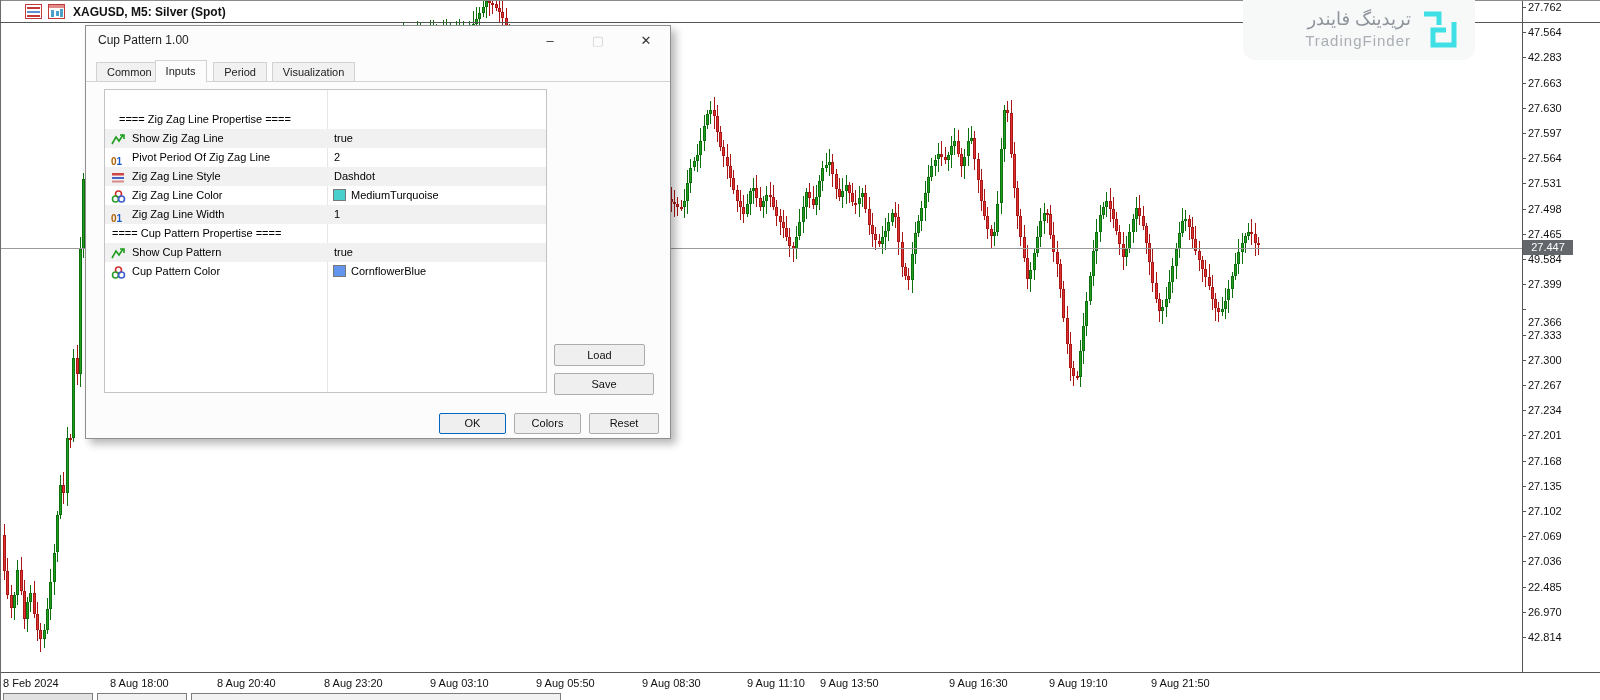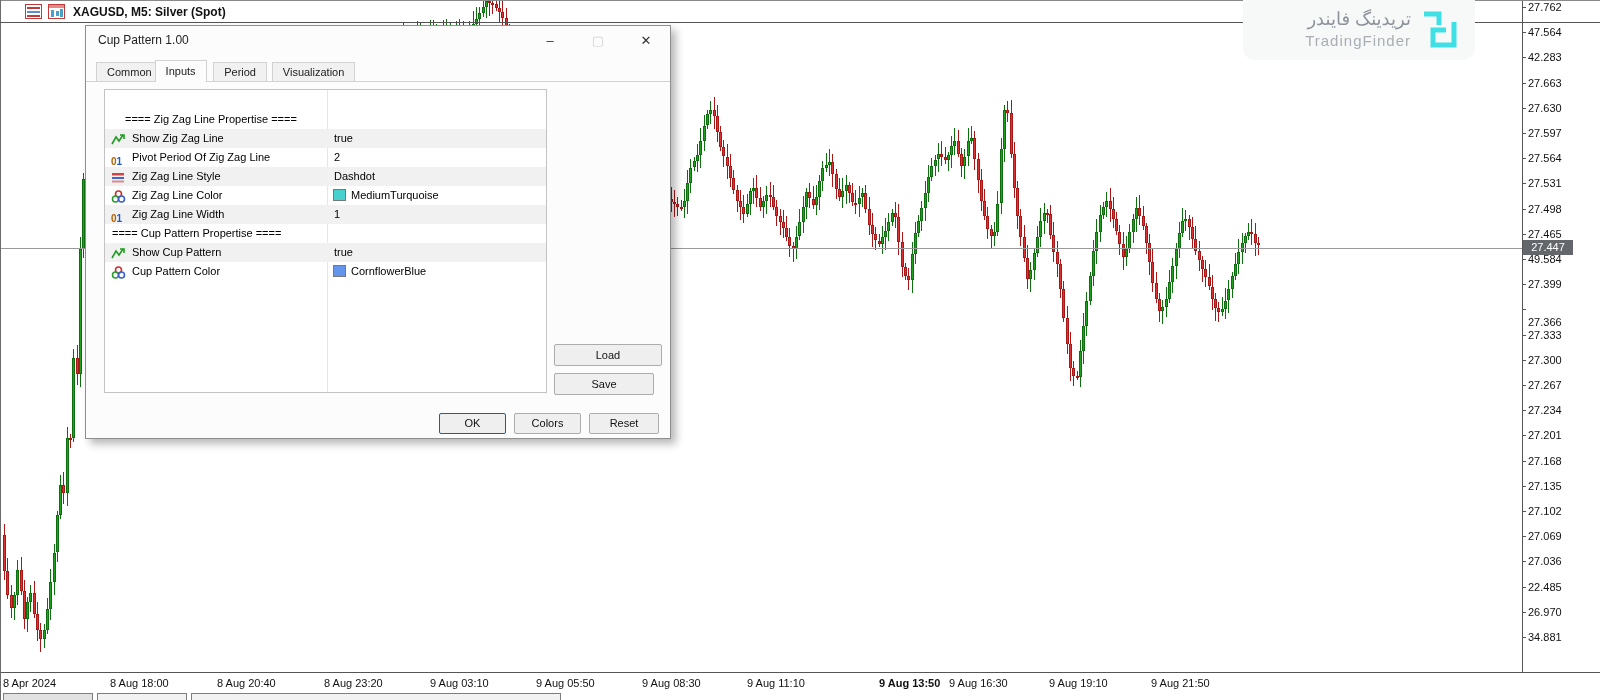--- a/index.html
+++ b/index.html
@@ -71,21 +71,21 @@
   .rvalue{position:absolute;left:229px;top:3px;font-size:11px;color:#000;white-space:nowrap;}
   .ricon{position:absolute;left:6px;top:3px;width:15px;height:13px;}
   .int-icon{font-size:10px;font-weight:bold;letter-spacing:0;}
   .int-icon .d0{color:#b06000;}
   .int-icon .d1{color:#1b5cc8;}
   .swatch{position:absolute;left:228px;top:3px;width:13px;height:12px;border:1px solid #777;box-sizing:border-box;}
   .sw-text{position:absolute;left:246px;top:3px;font-size:11px;color:#000;white-space:nowrap;}
 
   .btn{position:absolute;background:#efefef;border:1px solid #acacac;box-sizing:border-box;
     font-size:11px;color:#111;text-align:center;border-radius:2px;font-family:"Liberation Sans",sans-serif;}
-  #btn-load{left:468px;top:318px;width:108px;height:22px;line-height:20px;}
+  #btn-load{left:468px;top:318px;width:91px;height:22px;line-height:20px;}
   #btn-save{left:468px;top:347px;width:100px;height:22px;line-height:20px;}
   #btn-ok{left:353px;top:387px;width:67px;height:21px;line-height:19px;border:1px solid #0067c0;}
   #btn-cancel{left:428px;top:387px;width:67px;height:21px;line-height:19px;}
   #btn-reset{left:503px;top:387px;width:70px;height:21px;line-height:19px;}
 </style>
 </head>
 <body>
 
 <div id="chart" class="abs">
     <div class="wick" style="left: 4px; top: 524.3px; height: 56px; background: rgb(168, 22, 22);"></div>
@@ -900,34 +900,34 @@
     <div class="p-label" style="top: 510.976px;">27.102</div>
     <div class="p-tick" style="top: 536.175px;"></div>
     <div class="p-label" style="top: 536.175px;">27.069</div>
     <div class="p-tick" style="top: 561.374px;"></div>
     <div class="p-label" style="top: 561.374px;">27.036</div>
     <div class="p-tick" style="top: 586.572px;"></div>
     <div class="p-label" style="top: 586.572px;">22.485</div>
     <div class="p-tick" style="top: 611.771px;"></div>
     <div class="p-label" style="top: 611.771px;">26.970</div>
     <div class="p-tick" style="top: 636.97px;"></div>
-    <div class="p-label" style="top: 636.97px;">34.881</div>
+    <div class="p-label" style="top: 636.97px;">42.814</div>
   </div>
 <div id="bid-tag" class="abs">27.447</div>
 <div id="time-axis-line" class="abs"></div>
 <div id="time-axis">
-    <div class="t-label" style="left: 3px;">8 Apr 2024</div>
+    <div class="t-label" style="left: 3px;">8 Feb 2024</div>
     <div class="t-label" style="left: 110px;">8 Aug 18:00</div>
     <div class="t-label" style="left: 217px;">8 Aug 20:40</div>
     <div class="t-label" style="left: 324px;">8 Aug 23:20</div>
     <div class="t-label" style="left: 430px;">9 Aug 03:10</div>
     <div class="t-label" style="left: 536px;">9 Aug 05:50</div>
     <div class="t-label" style="left: 642px;">9 Aug 08:30</div>
     <div class="t-label" style="left: 747px;">9 Aug 11:10</div>
-    <div class="t-label" style="left: 879px; font-weight: bold;">9 Aug 13:50</div>
+    <div class="t-label" style="left: 820px;">9 Aug 13:50</div>
     <div class="t-label" style="left: 949px;">9 Aug 16:30</div>
     <div class="t-label" style="left: 1049px;">9 Aug 19:10</div>
     <div class="t-label" style="left: 1151px;">9 Aug 21:50</div>
   </div>
 <div id="bottom-tabs">
     <div class="bottom-tab" style="left: 3px; width: 90px; background: rgb(226, 226, 226);"></div>
     <div class="bottom-tab" style="left: 97px; width: 90px; background: rgb(242, 242, 242);"></div>
     <div class="bottom-tab" style="left: 191px; width: 370px; background: rgb(242, 242, 242);"></div>
   </div>
 
@@ -979,21 +979,21 @@
       <div class="tab" style="left: 0px;">Common</div>
       <div class="tab active" style="left: 58.6px;">Inputs</div>
       <div class="tab" style="left: 117.2px;">Period</div>
       <div class="tab" style="left: 175.8px;">Visualization</div>
     </div>
 
   <div id="dlg-table" class="abs">
     <div id="col-divider"></div>
     <div id="tbl-rows">
         <div class="trow" style="top: 20px;">
-          <span class="rlabel" style="left: 20px;">==== Zig Zag Line Propertise ====</span>
+          <span class="rlabel" style="left: 14px;">==== Zig Zag Line Propertise ====</span>
         </div>
         <div class="trow shaded" style="top: 39px;">
           <span class="ricon"><svg width="15" height="13">
               <path d="M1 11 L5 4 L8 8 L12 2" fill="none" stroke="#1f9d1f" stroke-width="1.6"></path>
               <path d="M9 2 h4 v4" fill="none" stroke="#1f9d1f" stroke-width="1.6"></path>
             </svg></span>
           <span class="rlabel" style="left: 27px;">Show Zig Zag Line</span>
           <span class="rvalue">true</span>
         </div>
         <div class="trow" style="top: 58px;">

